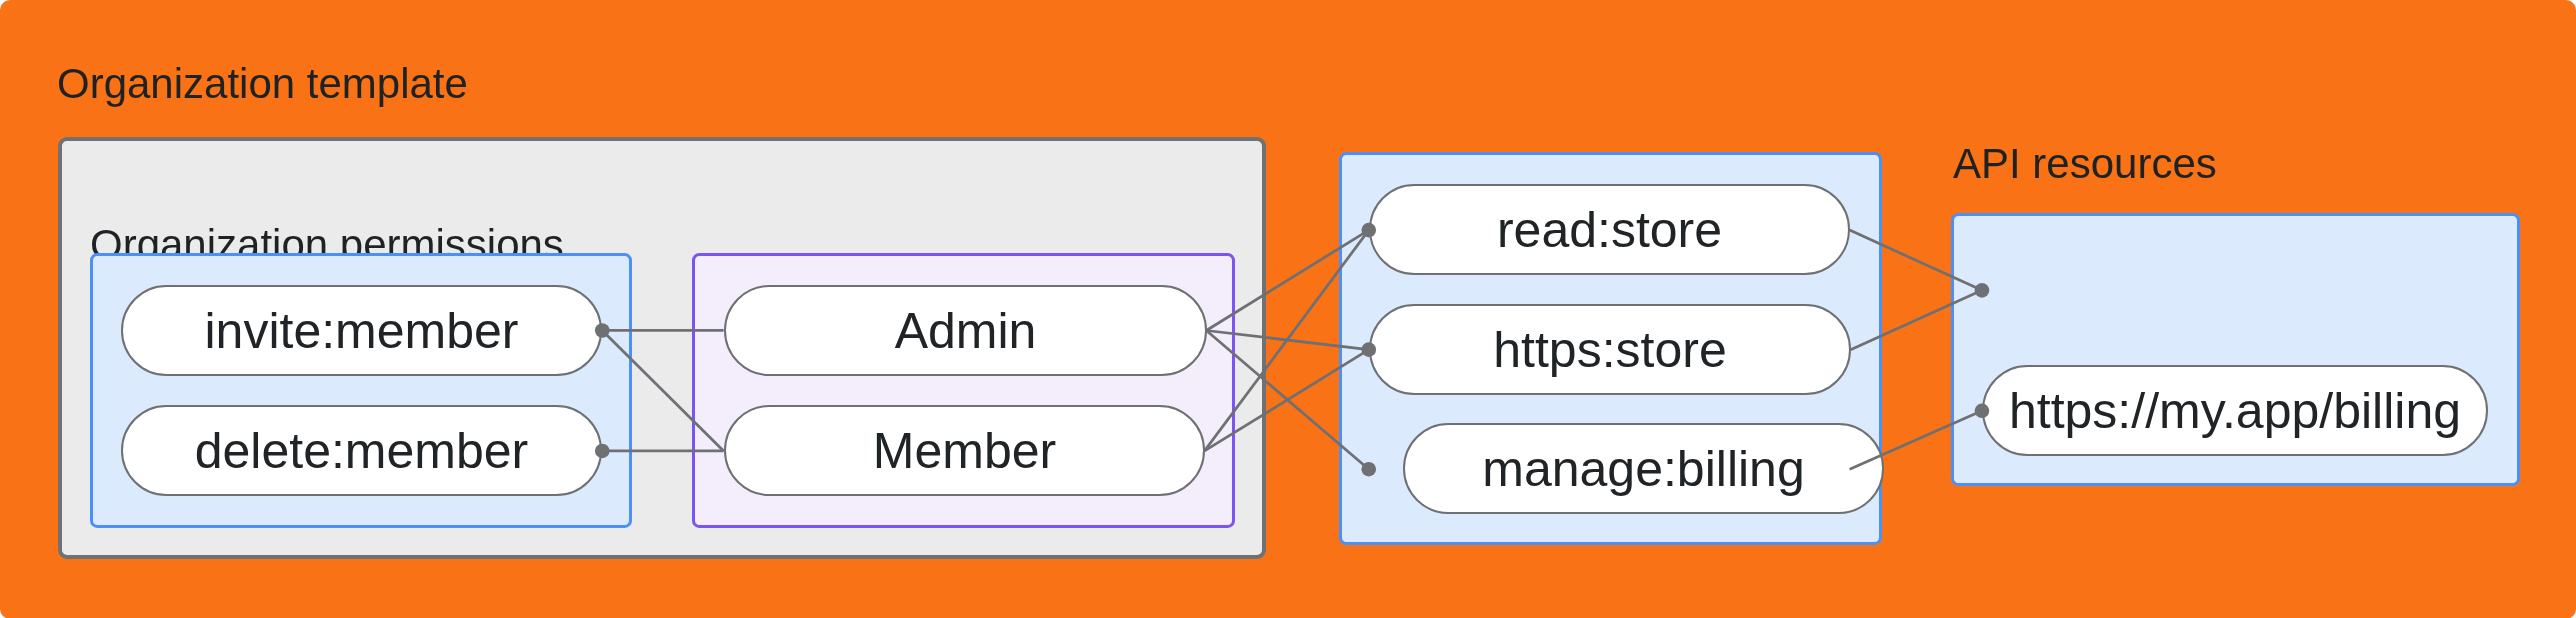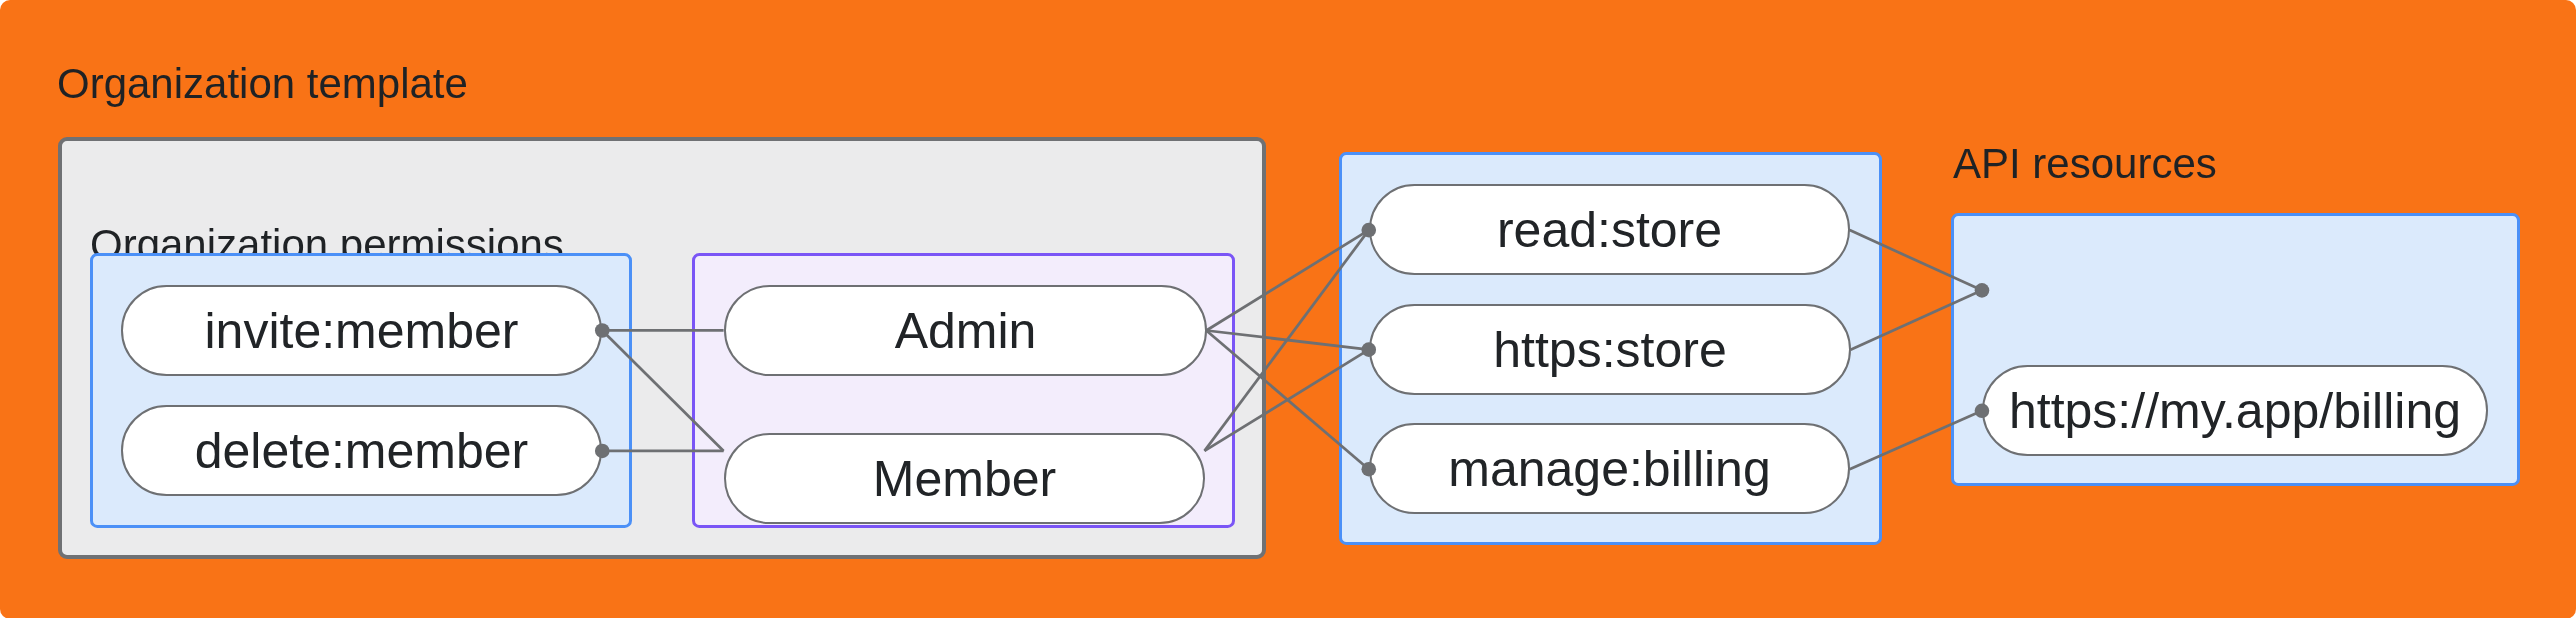--- a/index.html
+++ b/index.html
@@ -59,24 +59,24 @@
     display: flex;
     align-items: center;
     justify-content: center;
     font-size: 50px;
     color: #212427;
     white-space: nowrap;
   }
   #node-invite  { left: 121px;  top: 285px; width: 481px; height: 91px; }
   #node-delete  { left: 121px;  top: 405px; width: 481px; height: 91px; }
   #node-admin   { left: 724px;  top: 285px; width: 483px; height: 91px; }
-  #node-member  { left: 724px;  top: 405px; width: 481px; height: 91px; margin-top: 28px; }
+  #node-member  { left: 724px;  top: 405px; width: 481px; height: 91px; }
   #node-read    { left: 1369px; top: 184px; width: 481px; height: 91px; }
   #node-update  { left: 1369px; top: 304px; width: 482px; height: 91px; }
-  #node-manage  { left: 1369px; top: 423px; width: 481px; height: 91px; }
+  #node-manage  { left: 1403px; top: 423px; width: 481px; height: 91px; }
   #node-members { left: 1982px; top: 245px; width: 506px; height: 91px; }
   #node-billing { left: 1982px; top: 365px; width: 506px; height: 91px; }
 
   #org-template-label   { left: 57px;   top: 58px;  }
   #org-permissions-title{ left: 90px;   top: 185px; margin-top: 34px; }
   #org-roles-title      { left: 692px;  top: 173px; }
   #permissions-title    { left: 1339px; top: 70px;  }
   #api-resources-title  { left: 1953px; top: 130px; margin-top: 8px; }
 
   #edges-svg {

